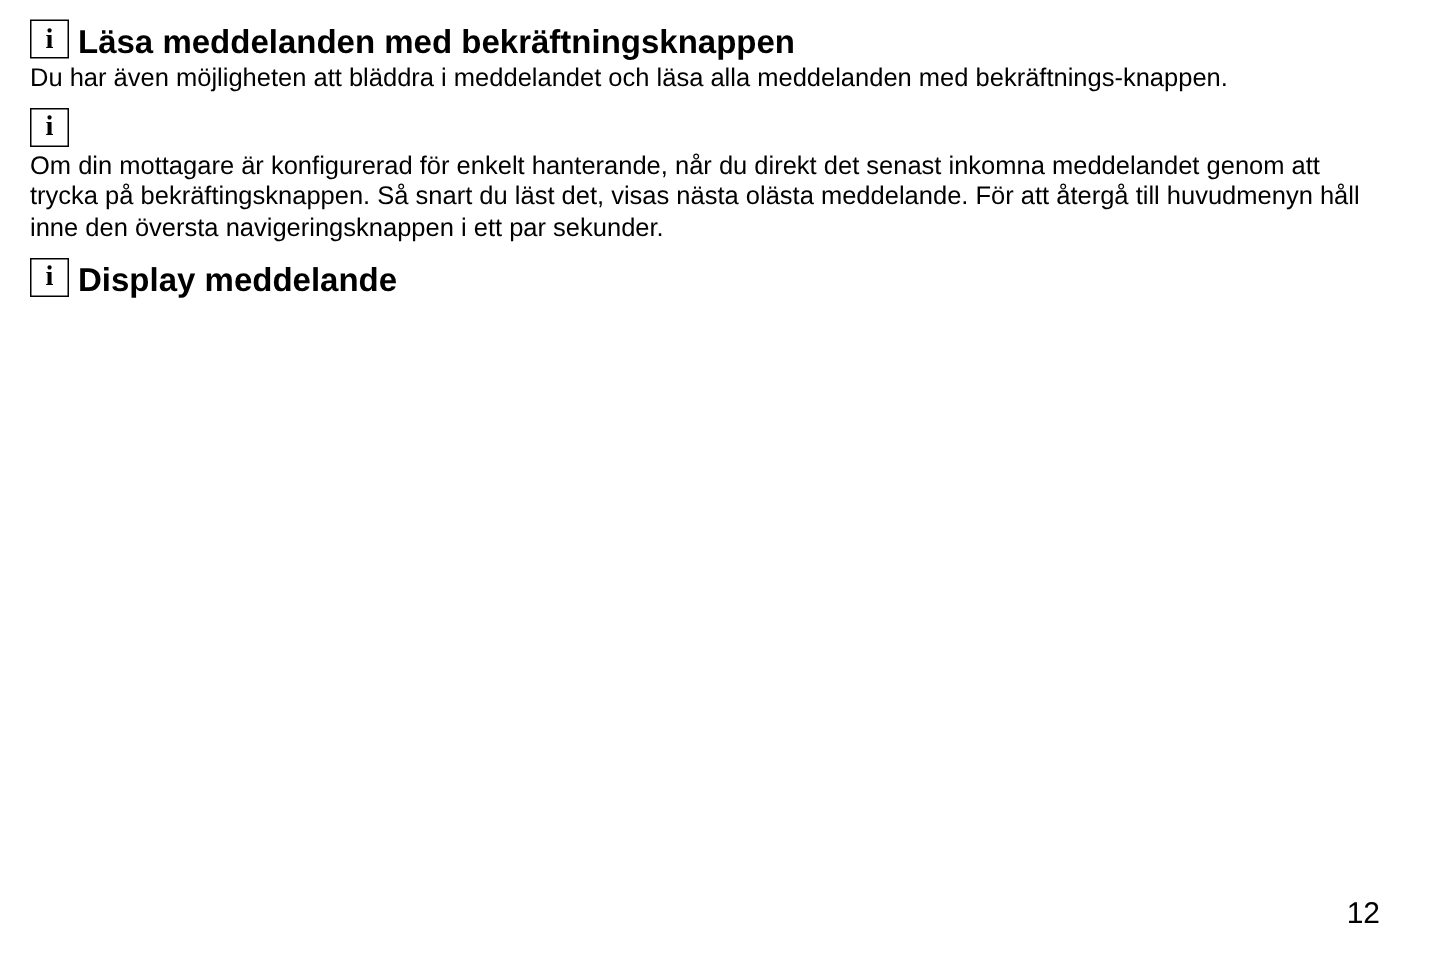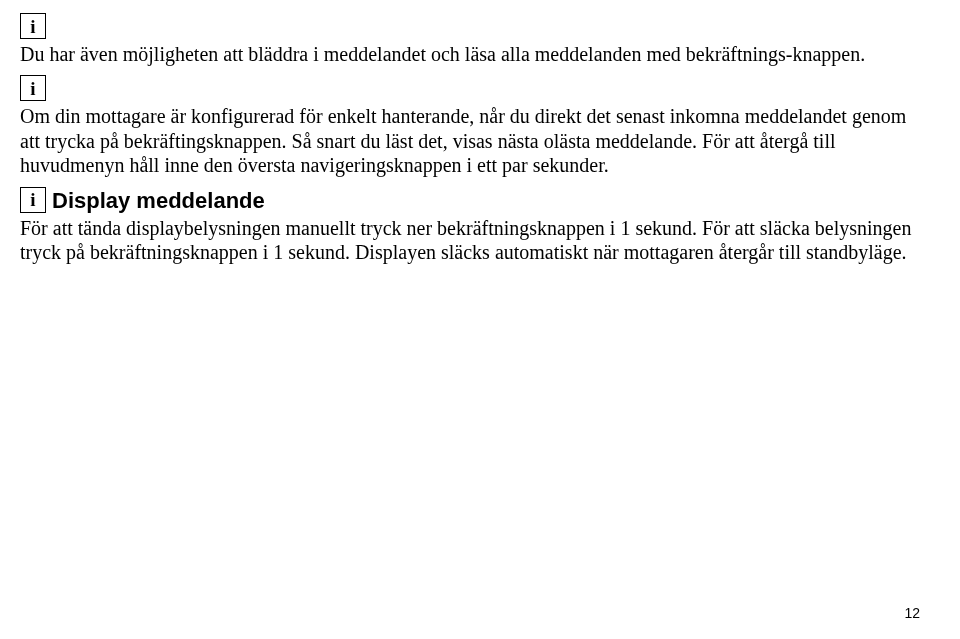--- a/index.html
+++ b/index.html
@@ -34,49 +34,49 @@
     position: relative;
     top: -1px;
   }
   .heading {
     font-weight: bold;
     font-size: 22px;
     font-family: Arial, Helvetica, sans-serif;
     line-height: 1.15;
   }
   .body-text {
-    font-size: 20px;
+    font-size: 17px;
     line-height: 1.22;
-    font-family: Liberation Serif, serif;
+    font-family: Liberation Sans, sans-serif;
   }
   .page-num {
     position: absolute;
     right: 40px;
     bottom: 18px;
-    font-size: 14px;
+    font-size: 20px;
   }
 </style>
 </head>
 <body>
 
 <div class="section">
   <div class="heading-row">
     <span class="info-icon">i</span>
+    <span class="heading">Läsa meddelanden med bekräftningsknappen</span>
   </div>
   <div class="body-text">Du har även möjligheten att bläddra i meddelandet och läsa alla meddelanden med bekräftnings-knappen.</div>
 </div>
 
 <div class="section">
   <div class="heading-row">
     <span class="info-icon">i</span>
   </div>
   <div class="body-text">Om din mottagare är konfigurerad för enkelt hanterande, når du direkt det senast inkomna meddelandet genom att trycka på bekräftingsknappen. Så snart du läst det, visas nästa olästa meddelande. För att återgå till huvudmenyn håll inne den översta navigeringsknappen i ett par sekunder.</div>
 </div>
 
 <div class="section">
   <div class="heading-row">
     <span class="info-icon">i</span>
     <span class="heading">Display meddelande</span>
   </div>
-  <div class="body-text">För att tända displaybelysningen manuellt tryck ner bekräftningsknappen i 1 sekund. För att släcka belysningen tryck på bekräftningsknappen i 1 sekund. Displayen släcks automatiskt när mottagaren återgår till standbyläge.</div>
 </div>
 
 <div class="page-num">12</div>
 
 </body></html>

